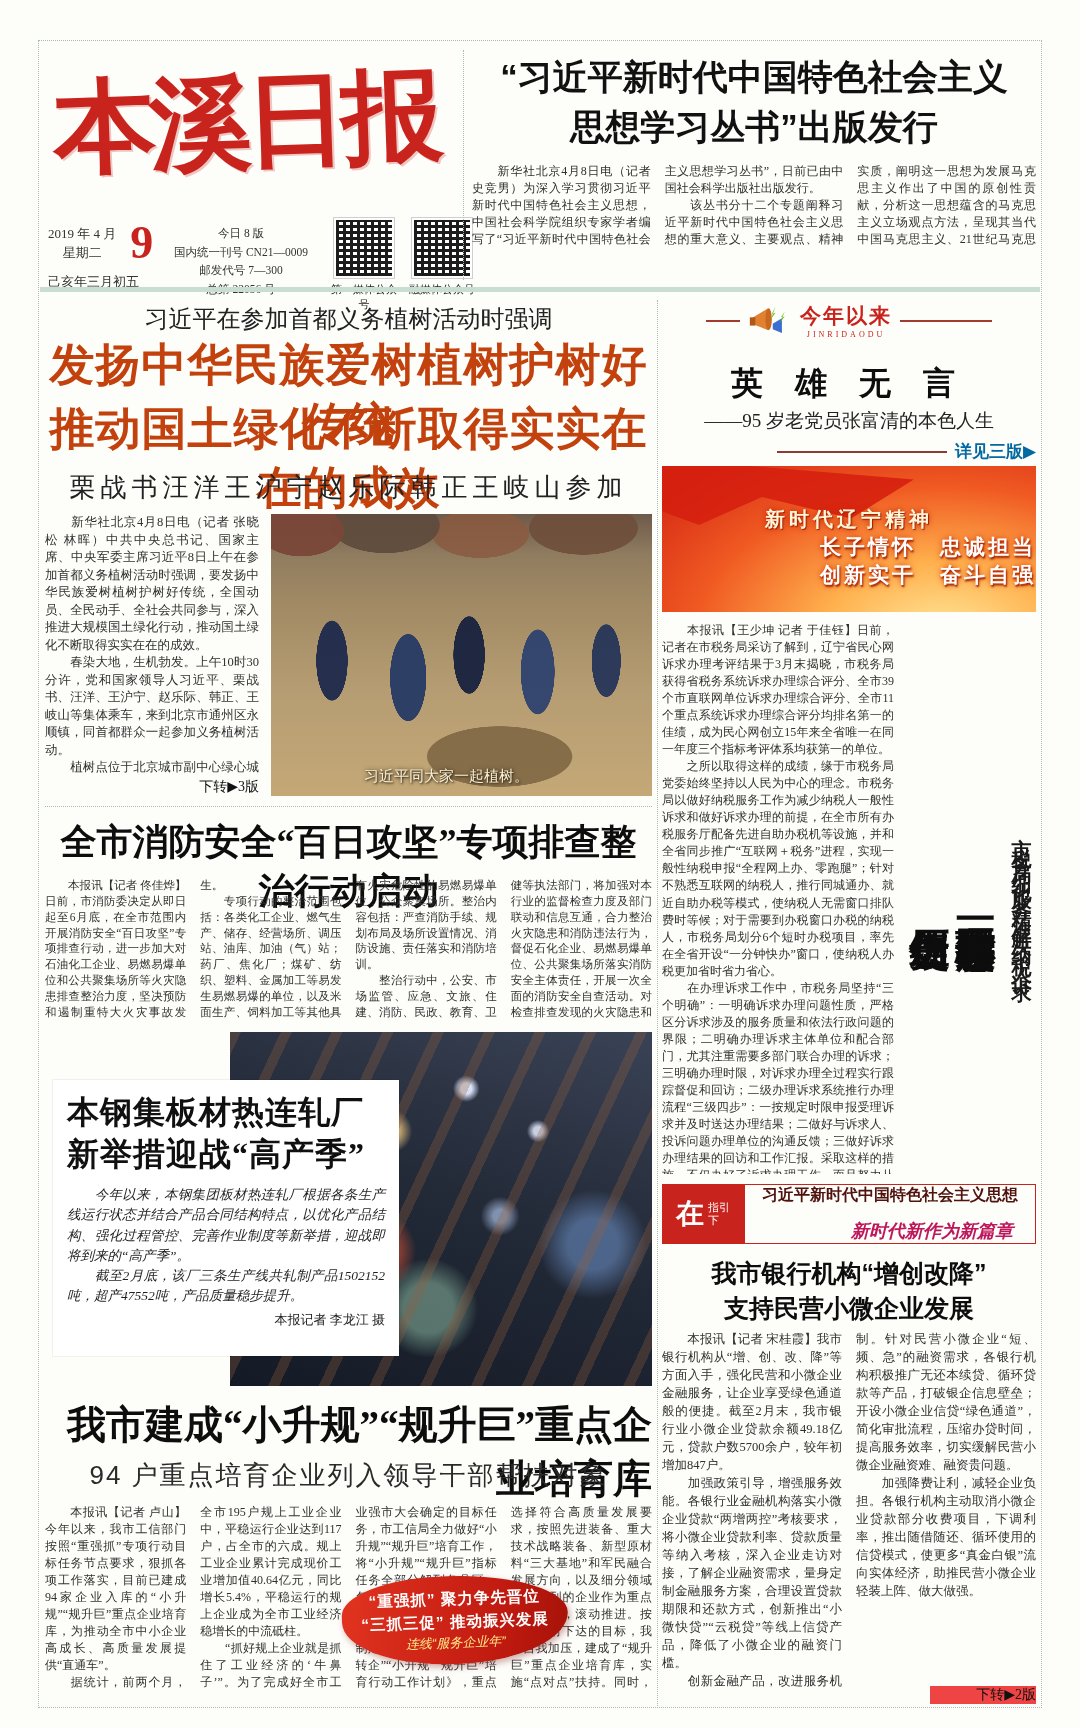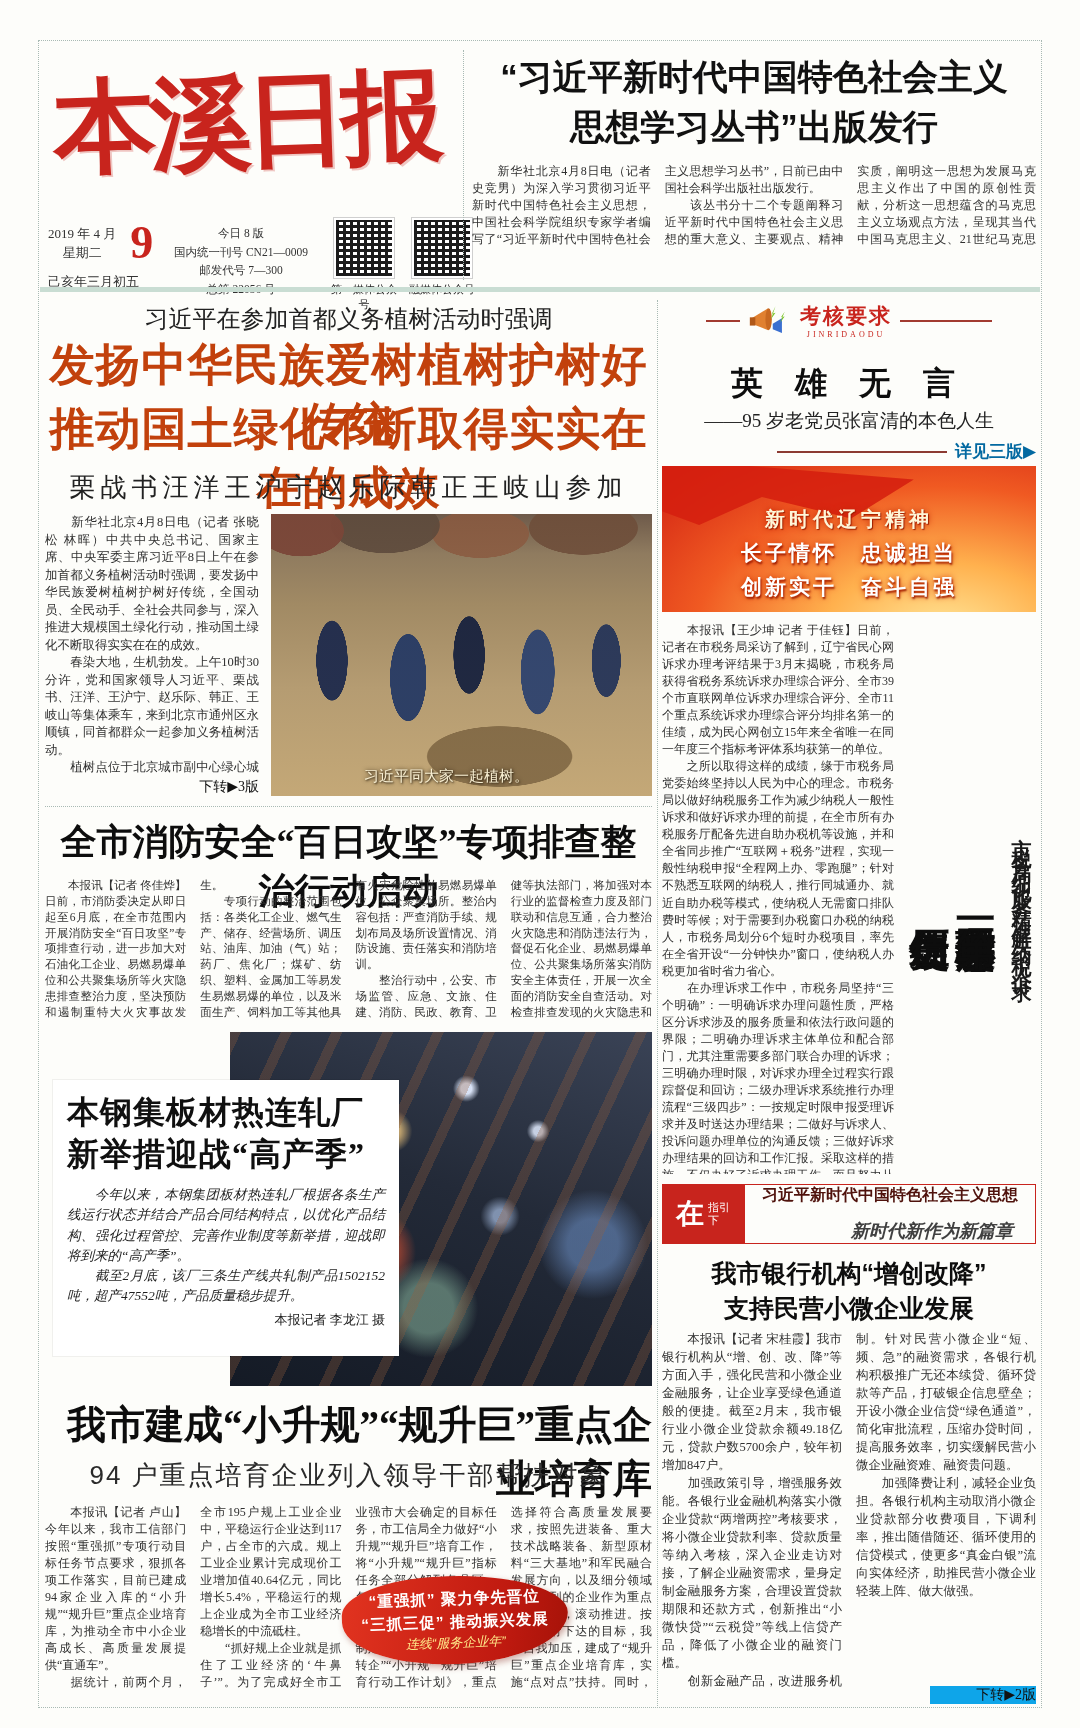--- a/index.html
+++ b/index.html
@@ -106,38 +106,38 @@
   .guide-subhead{left:662px;top:408px;width:374px;text-align:center;font-size:19px;color:#222;}
   .guide-more{left:662px;top:440px;width:374px;display:flex;align-items:center;justify-content:flex-end;gap:8px;}
   .guide-more-line{width:170px;height:2px;background:#8c3a32;}
   .guide-more-text{font-size:17px;font-weight:900;color:#0369a1;}
   .spirit-banner{left:662px;top:466px;width:374px;height:146px;overflow:hidden;position:relative;
       background:radial-gradient(ellipse at 75% 115%,#ffe79a 0%,#ffb14e 30%,#f05a22 62%,#cf1d12 100%);}
   .spirit-flag{position:absolute;left:-10px;top:-8px;width:70%;height:74%;background:#d51f0f;opacity:.88;
       clip-path:polygon(0 0,100% 20%,76% 56%,42% 36%,18% 62%,0 46%);}
   .spirit-text{position:relative;text-align:center;margin-top:40px;}
   .spirit-title{font-size:20px;font-weight:900;color:#fff6d8;letter-spacing:4px;text-shadow:0 0 6px #c02000,1px 1px 1px #902000;}
-  .spirit-line{font-size:21px;font-weight:900;color:#fff;letter-spacing:3px;margin-top:6px;
-      text-shadow:0 0 6px #d33000,1px 2px 2px #8f1500;}
+  .spirit-line{font-size:21px;font-weight:900;color:#fff;letter-spacing:3px;margin-top:0;
+      text-shadow:0 0 6px #d33000,1px 2px 2px #8f1500;text-align:right;}
   .tax-story{left:662px;top:622px;width:374px;height:552px;display:flex;}
   .tax-body{flex:1;overflow:hidden;font-size:12px;line-height:1.42;color:#303030;padding-right:8px;}
   .tax-headline{width:96px;writing-mode:vertical-rl;font-weight:900;font-size:40px;color:#0d0d0d;text-align:center;line-height:1.15;}
   .tax-kicker{width:34px;writing-mode:vertical-rl;font-weight:bold;font-size:20px;color:#1a1a1a;text-align:center;letter-spacing:9px;margin-left:4px;}
   .slogan-strip{left:662px;top:1184px;width:374px;height:60px;border:1.5px solid #c8241d;box-sizing:border-box;display:flex;}
   .slogan-left{width:82px;background:#c8241d;color:#fff;display:flex;align-items:center;justify-content:center;gap:4px;}
   .slogan-big{font-size:28px;font-weight:900;}
   .slogan-small{font-size:11px;writing-mode:horizontal-tb;line-height:1.2;width:24px;}
   .slogan-right{flex:1;display:flex;flex-direction:column;justify-content:space-between;padding:0 8px;}
   .slogan-line1{font-size:16px;font-weight:900;color:#4f120c;text-align:center;font-family:"Liberation Sans","DejaVu Sans",sans-serif;}
-  .slogan-line2{font-size:18px;font-weight:900;font-style:italic;color:#404040;text-align:right;padding-right:14px;}
+  .slogan-line2{font-size:18px;font-weight:900;font-style:italic;color:#be185d;text-align:right;padding-right:14px;}
   .bank-headline{left:662px;top:1256px;width:374px;text-align:center;font-weight:900;font-size:25px;line-height:1.4;color:#0d0d0d;
       font-family:"Liberation Sans","DejaVu Sans",sans-serif;}
   .bank-body{left:662px;top:1330px;width:374px;height:374px;column-count:2;column-gap:14px;column-fill:auto;
       font-size:12.5px;line-height:1.44;color:#303030;}
-  .bank-jump{left:930px;top:1686px;width:106px;text-align:right;font-size:14px;color:#111;background:#0ea5e9;}
+  .bank-jump{left:930px;top:1686px;width:106px;text-align:right;font-size:14px;color:#111;background:#ef4444;}
 </style>
 </head>
 <body>
 
 <div class="page">
   <div class="page-border"></div>
 
   <div class="abs masthead-title">本溪日报</div>
 
   <div class="abs date-block">
@@ -235,21 +235,21 @@
     <div class="guide-dash" style="width:34px;"></div>
     <svg width="44" height="34" viewBox="0 0 48 36">
       <polygon points="4,15 22,4 22,28 4,21" fill="#e08030"></polygon>
       <rect x="2" y="14" width="6" height="9" fill="#b05818"></rect>
       <ellipse cx="22.5" cy="16" rx="3.5" ry="12" fill="#c86820"></ellipse>
       <polygon points="27,21 37,15 37,31 27,27" fill="#3a6fd0"></polygon>
       <polygon points="30,2 26,10 30,9 25,16" fill="#7ac427"></polygon>
       <polygon points="40,8 36,14 40,13 35,20" fill="#7ac427"></polygon>
     </svg>
     <div class="guide-title-wrap">
-      <div class="guide-title">考核要求</div>
+      <div class="guide-title">今年以来</div>
       <div class="guide-pinyin">JINRIDAODU</div>
     </div>
     <div class="guide-dash" style="width:92px;"></div>
   </div>
 
   <div class="abs guide-headline">英 雄 无 言</div>
   <div class="abs guide-subhead">——95 岁老党员张富清的本色人生</div>
   <div class="abs guide-more">
     <div class="guide-more-line"></div>
     <div class="guide-more-text">详见三版▶</div>

